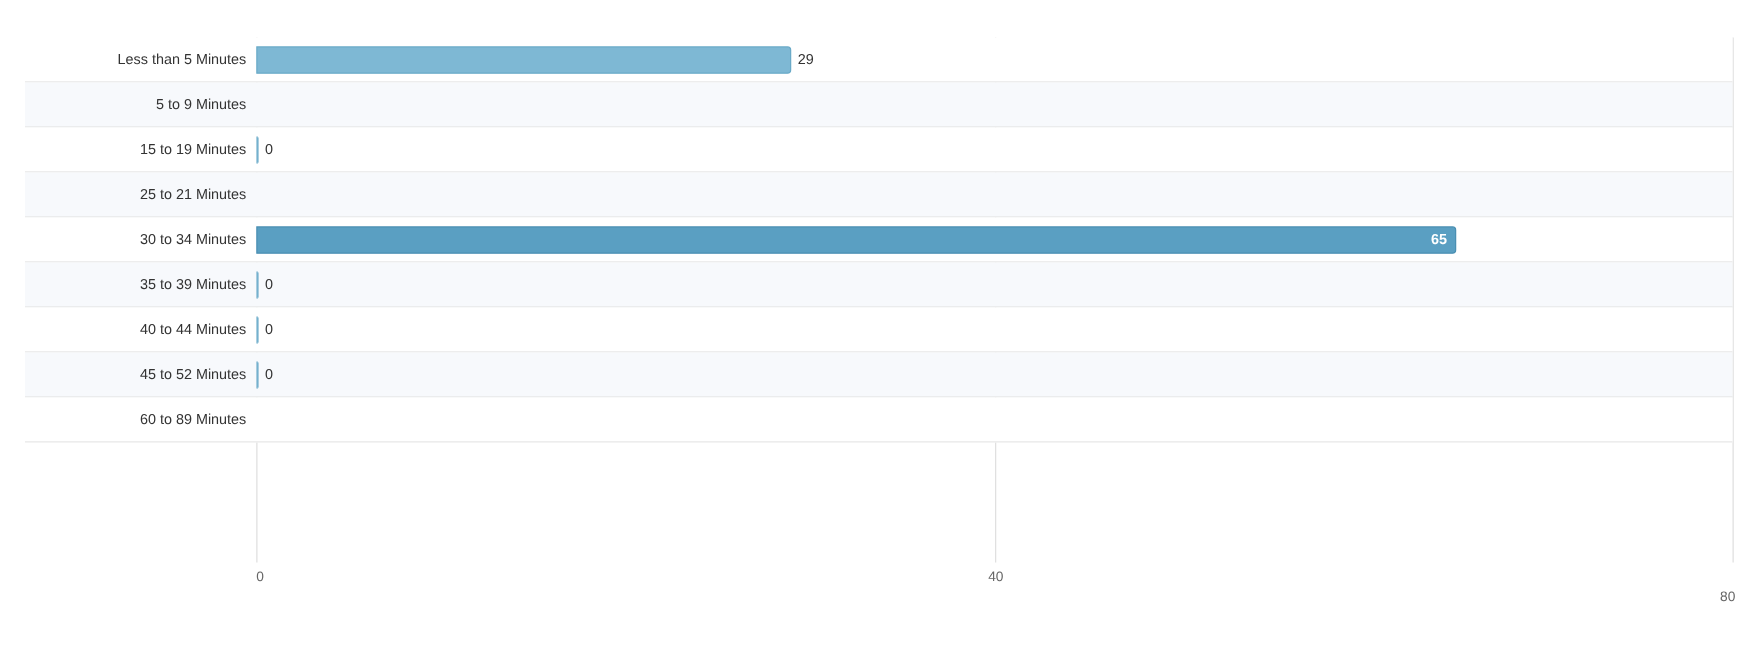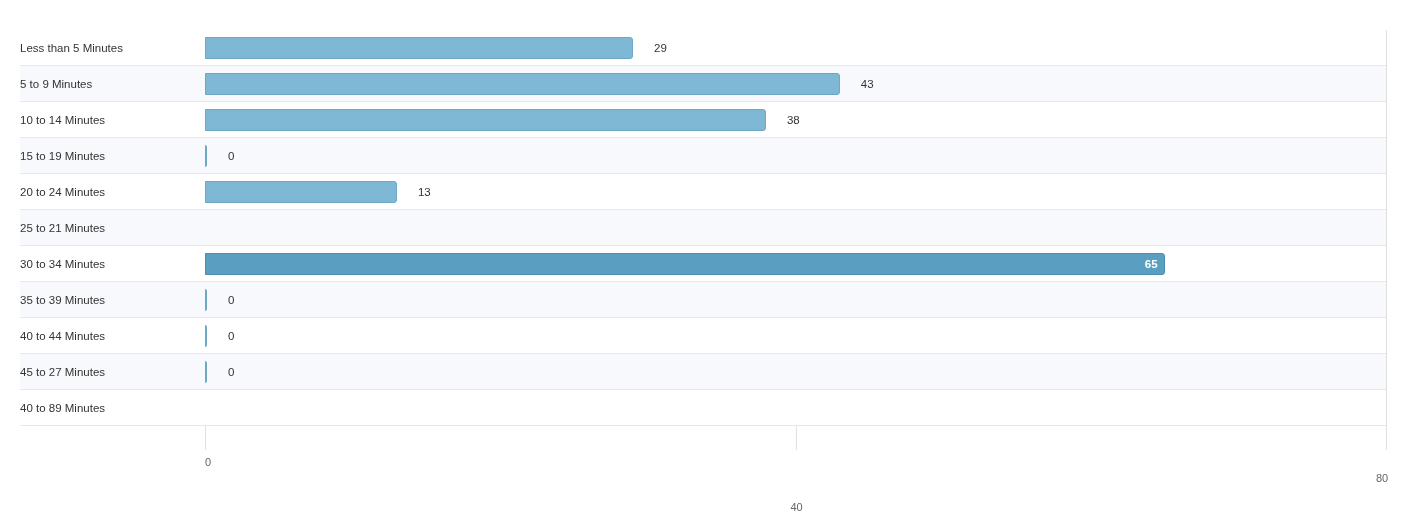--- a/index.html
+++ b/index.html
@@ -49,29 +49,29 @@
     }
     .bar-row:nth-child(even) {
       background: #fff;
     }
     .bar-label {
       width: 185px;
       min-width: 185px;
       font-size: 11.5px;
       color: #333;
       padding-right: 8px;
+      text-align: right;
       white-space: nowrap;
     }
     .bar-track {
       flex: 1;
       height: 22px;
       position: relative;
       display: flex;
       align-items: center;
-      gap: 16px;
     }
     .bar-fill {
       height: 22px;
       border-radius: 0 3px 3px 0;
       background: #7ab3d4;
       position: relative;
       min-width: 2px;
       display: flex;
       align-items: center;
     }
@@ -128,44 +128,26 @@
       <div class="grid-line" style="left: 1366px;"></div>
       <div class="bar-row">
         <div class="bar-label">Less than 5 Minutes</div>
         <div class="bar-track">
           <div class="bar-fill" style="width: 428.112px; background: rgb(126, 184, 212); border: 1px solid rgb(106, 170, 200);"></div>
           <span class="bar-value">29</span>
         </div>
       </div>
       <div class="bar-row">
         <div class="bar-label">5 to 9 Minutes</div>
-        <div class="bar-track">
-          <div class="bar-fill" style="width: 634.788px; background: rgb(126, 184, 212); border: 1px solid rgb(106, 170, 200);"></div>
-          <span class="bar-value">43</span>
-        </div>
-      </div>
-      <div class="bar-row">
-        <div class="bar-label">10 to 14 Minutes</div>
-        <div class="bar-track">
-          <div class="bar-fill" style="width: 560.975px; background: rgb(126, 184, 212); border: 1px solid rgb(106, 170, 200);"></div>
-          <span class="bar-value">38</span>
-        </div>
       </div>
       <div class="bar-row">
         <div class="bar-label">15 to 19 Minutes</div>
         <div class="bar-track">
           <div class="bar-fill" style="width: 2px; background: rgb(126, 184, 212); border: 1px solid rgb(106, 170, 200);"></div>
           <span class="bar-value">0</span>
-        </div>
-      </div>
-      <div class="bar-row">
-        <div class="bar-label">20 to 24 Minutes</div>
-        <div class="bar-track">
-          <div class="bar-fill" style="width: 191.912px; background: rgb(126, 184, 212); border: 1px solid rgb(106, 170, 200);"></div>
-          <span class="bar-value">13</span>
         </div>
       </div>
       <div class="bar-row">
         <div class="bar-label">25 to 21 Minutes</div>
       </div>
       <div class="bar-row">
         <div class="bar-label">30 to 34 Minutes</div>
         <div class="bar-track">
           <div class="bar-fill highlighted" style="width: 959.562px; background: rgb(90, 159, 194); border: 1px solid rgb(74, 143, 178);">
             <span class="bar-value-inside">65</span>
@@ -180,29 +162,29 @@
         </div>
       </div>
       <div class="bar-row">
         <div class="bar-label">40 to 44 Minutes</div>
         <div class="bar-track">
           <div class="bar-fill" style="width: 2px; background: rgb(126, 184, 212); border: 1px solid rgb(106, 170, 200);"></div>
           <span class="bar-value">0</span>
         </div>
       </div>
       <div class="bar-row">
-        <div class="bar-label">45 to 27 Minutes</div>
+        <div class="bar-label">45 to 52 Minutes</div>
         <div class="bar-track">
           <div class="bar-fill" style="width: 2px; background: rgb(126, 184, 212); border: 1px solid rgb(106, 170, 200);"></div>
           <span class="bar-value">0</span>
         </div>
       </div>
       <div class="bar-row">
-        <div class="bar-label">40 to 89 Minutes</div>
+        <div class="bar-label">60 to 89 Minutes</div>
       </div>
     </div>
 
   <div class="x-axis" id="x-axis" style="position:relative; margin-left:185px; height:20px;">
   <span class="x-tick" style="left: 0px; top: 2px;">0</span>
-      <span class="x-tick" style="left: 585.5px; top: 2px; margin-top: 45px;">40</span>
+      <span class="x-tick" style="left: 585.5px; top: 2px;">40</span>
       <span class="x-tick" style="left: 1171px; top: 18px;">80</span>
     </div>
 </div>
 
 </body></html>

